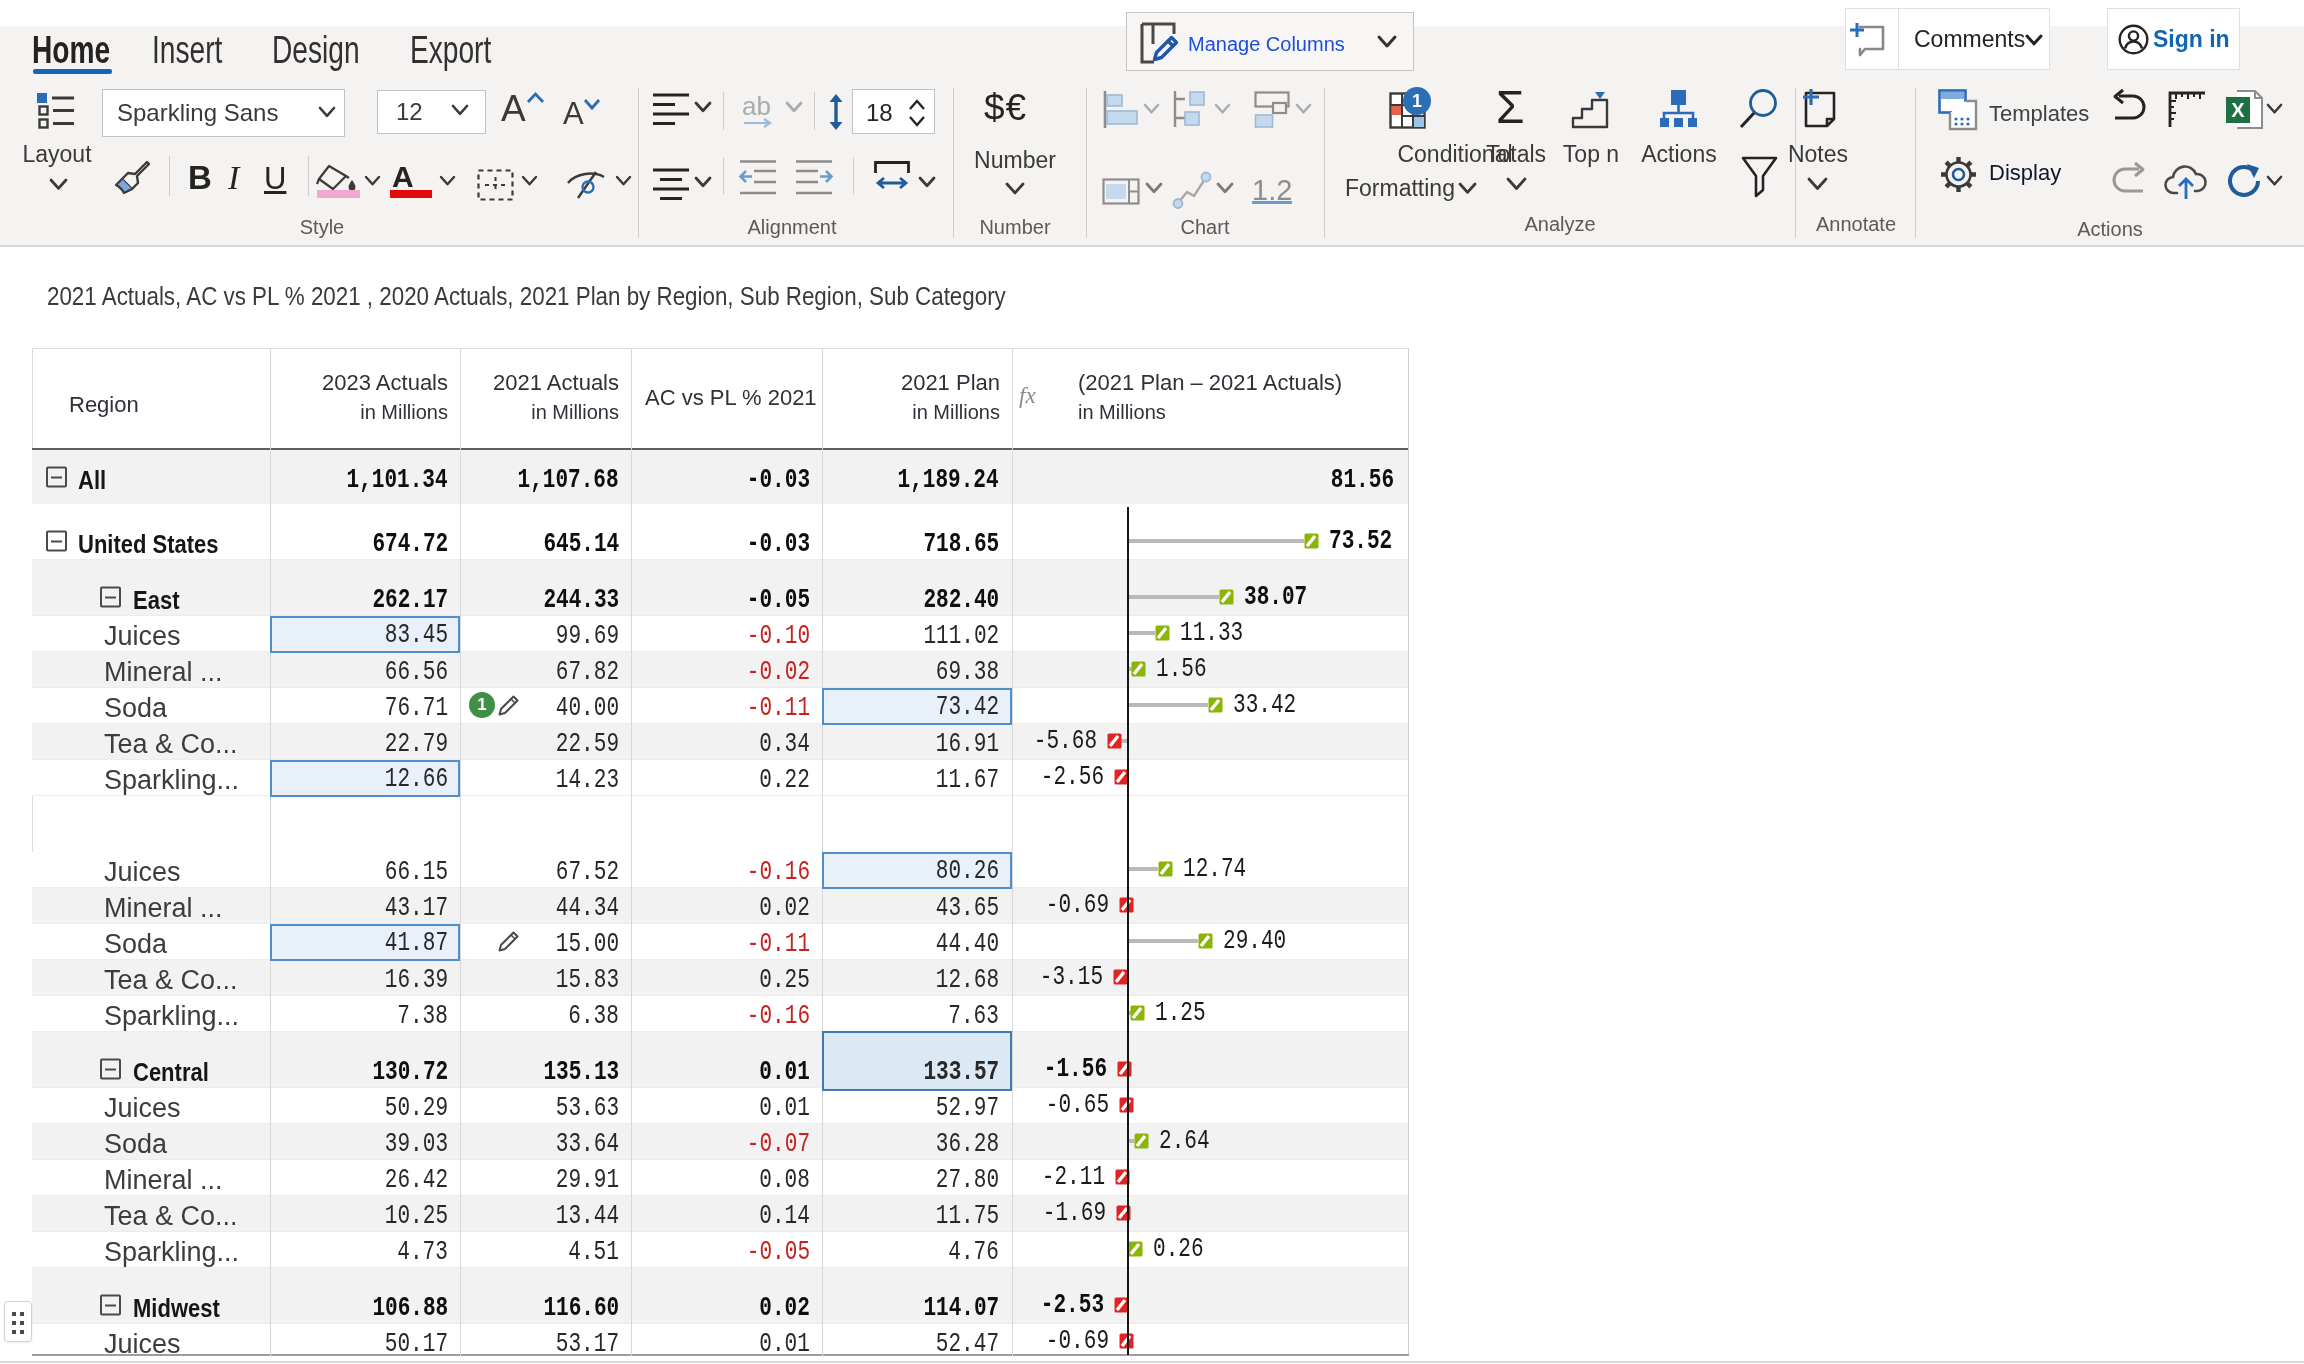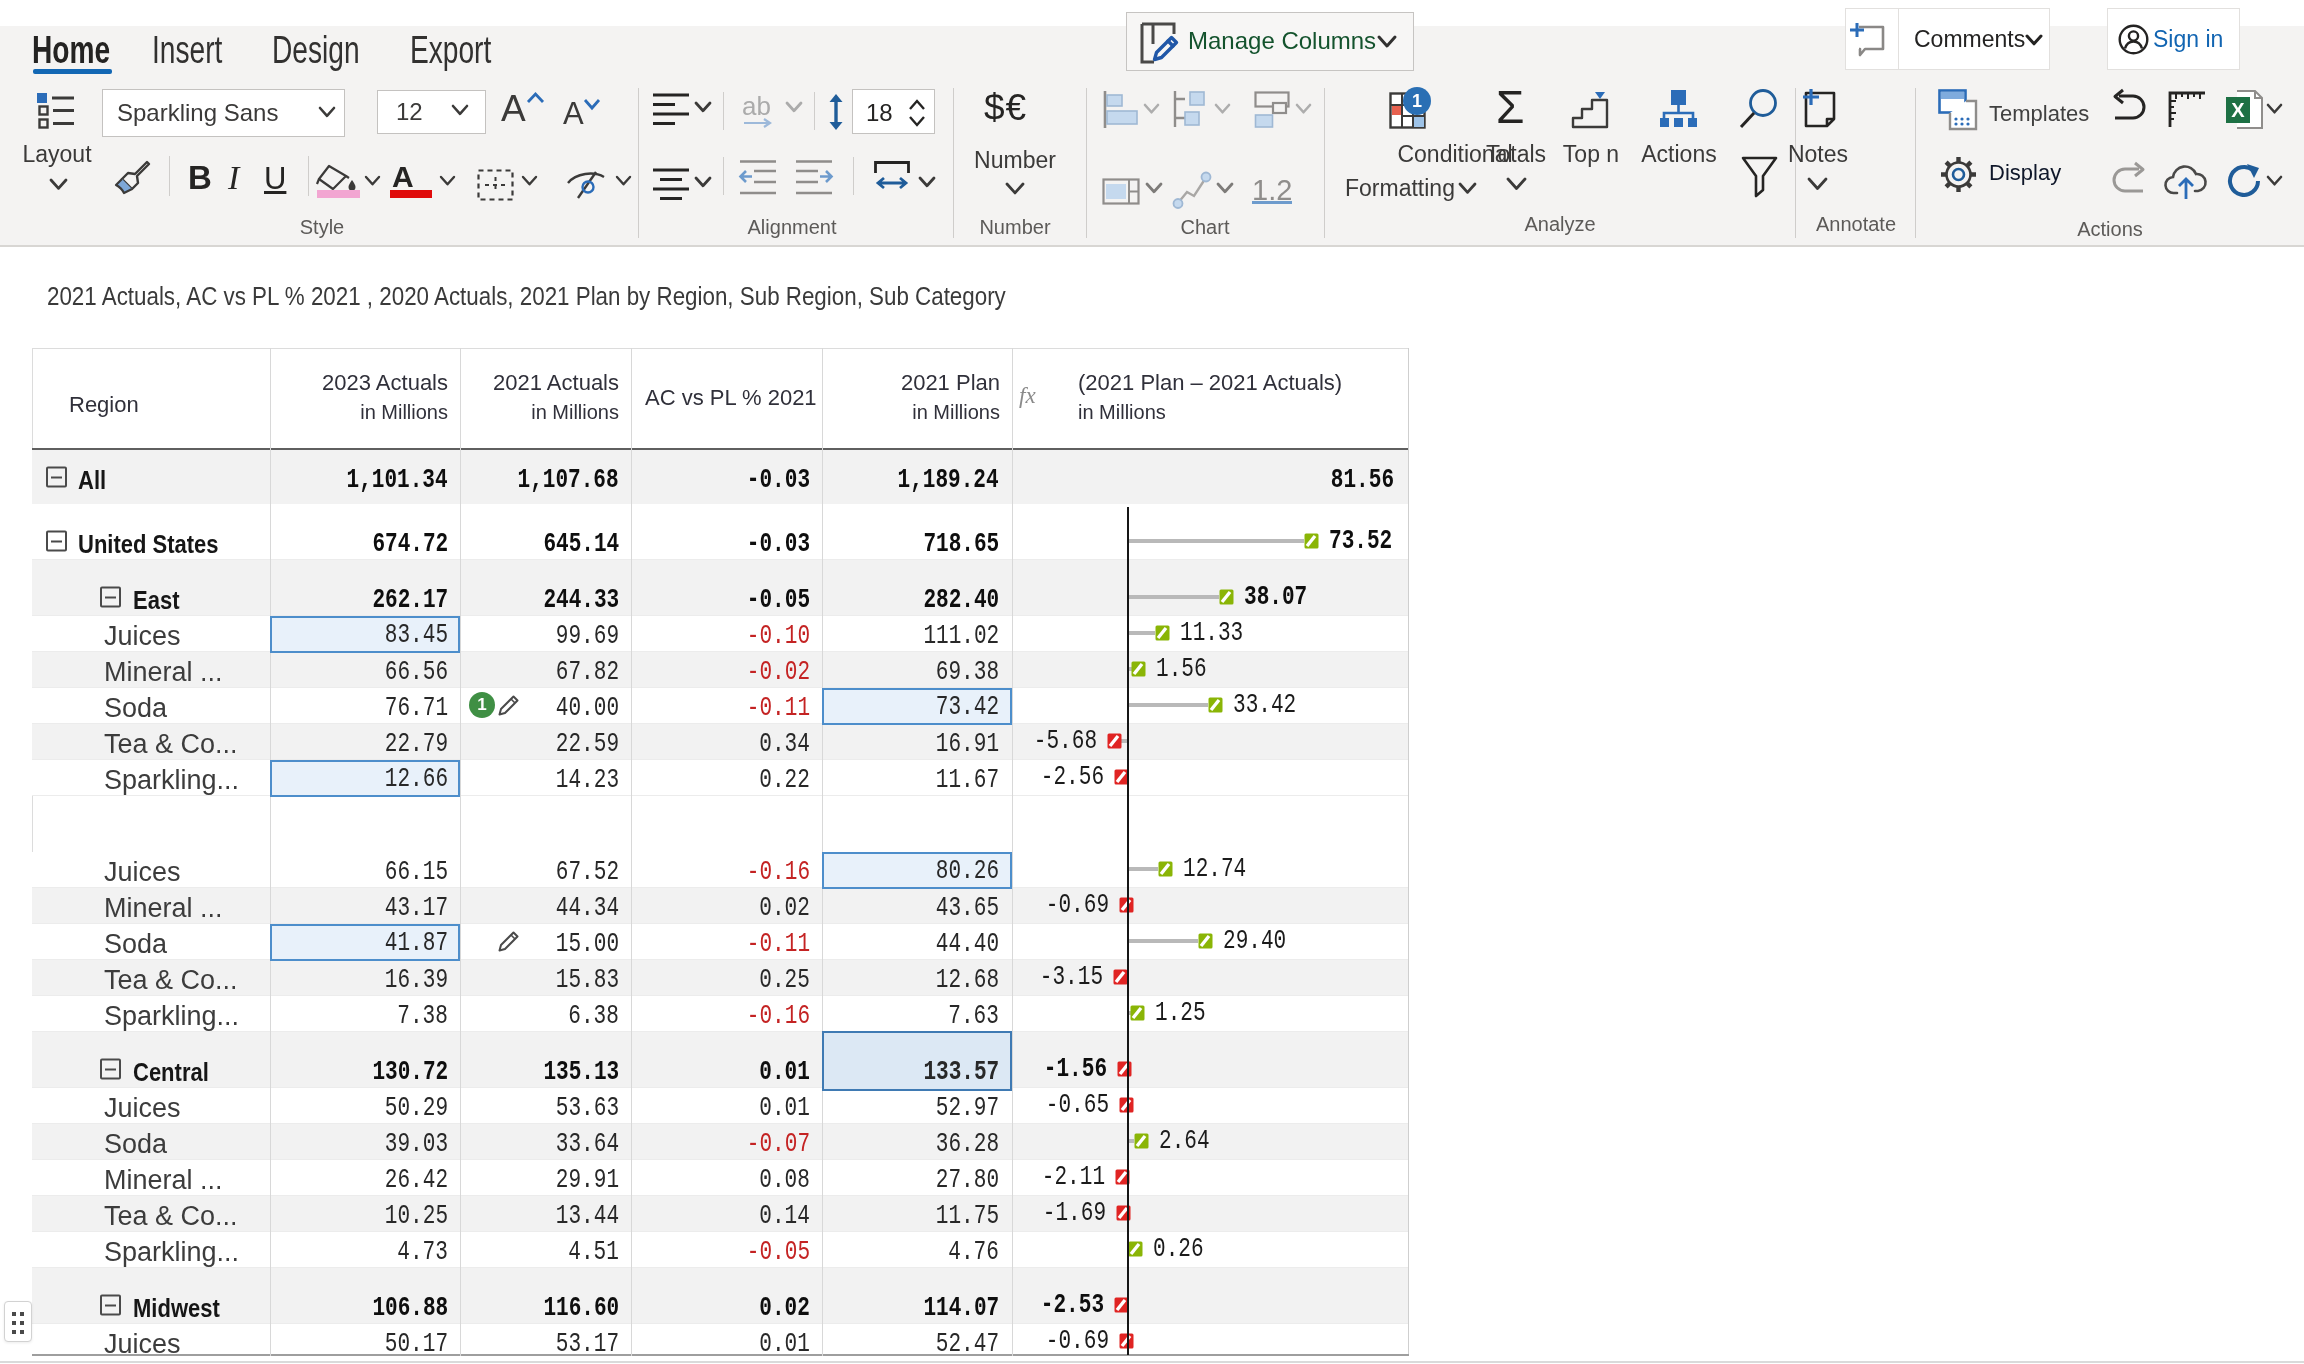--- a/index.html
+++ b/index.html
@@ -29,41 +29,41 @@
     <div class="abs" style="left:410px;top:28px;font-size:38px;line-height:44px;color:#323130;transform:scaleX(.74);transform-origin:0 0">Export</div>
     <div class="abs" style="left:33px;top:69px;width:79px;height:5px;background:#1267b4;border-radius:2px"></div>
     <div class="abs" style="left:1126px;top:12px;width:288px;height:59px;background:#f7f6f5;border:1px solid #c6c4c2"></div>
     <svg class="abs" style="left:1140px;top:22px" width="40" height="42" viewBox="0 0 40 42">
 <path d="M2 2 H34 V12 M2 2 V40 H14 M13 2 V22" stroke="#4a4948" stroke-width="3" fill="none"></path>
 <g stroke="#2057a7" stroke-width="3.4" fill="none" stroke-linecap="round">
 <path d="M31.5 15.5 L16.5 30.5 L14.5 37.5 L21.5 35.5 L36.5 20.5 Z" stroke-linejoin="round"></path>
 <path d="M28 19 L33 24"></path>
       </g>
     </svg>
-    <div class="abs" style="left:1188px;top:27px;font-size:24px;color:#14532d">Manage Columns</div>
+    <div class="abs" style="left:1188px;top:33px;font-size:20px;color:#1d4ed8">Manage Columns</div>
     <svg class="abs" style="left:1378px;top:36px" width="18" height="13">
       <path d="M1 1 L9.0 9.9 L17 1" stroke="#323130" stroke-width="3" fill="none" stroke-linecap="round" stroke-linejoin="round"></path>
     </svg>
     <div class="abs" style="left:1845px;top:8px;width:205px;height:62px;background:#fff;border:1px solid #e2e0de"></div>
     <div class="abs" style="left:1898px;top:8px;width:1px;height:62px;background:#e2e0de"></div>
     <svg class="abs" style="left:1849px;top:21px" width="38" height="38" viewBox="0 0 38 38">
 <path d="M10 6 H34 V28 H16 L11 34 V28 H10" stroke="#8a8886" stroke-width="2.6" fill="none" stroke-linejoin="round"></path>
 <path d="M8 2 V16 M1 9 H15" stroke="#2b6cb8" stroke-width="3" fill="none"></path>
     </svg>
     <div class="abs" style="left:1914px;top:26px;font-size:23px;color:#242322">Comments</div>
     <svg class="abs" style="left:2026px;top:35px" width="16" height="12">
       <path d="M1 1 L8.0 8.8 L15 1" stroke="#242322" stroke-width="3" fill="none" stroke-linecap="round" stroke-linejoin="round"></path>
     </svg>
     <div class="abs" style="left:2107px;top:8px;width:133px;height:62px;background:#fff;border:1px solid #e2e0de"></div>
     <svg class="abs" style="left:2118px;top:24px" width="31" height="31" viewBox="0 0 31 31">
 <circle cx="15.5" cy="15.5" r="13.8" stroke="#242322" stroke-width="2.4" fill="none"></circle>
 <circle cx="15.5" cy="12" r="4.6" stroke="#242322" stroke-width="2.4" fill="none"></circle>
 <path d="M7 24.5 C8.5 19.5 12 17.5 15.5 17.5 C19 17.5 22.5 19.5 24 24.5" stroke="#242322" stroke-width="2.4" fill="none"></path>
     </svg>
-    <div class="abs" style="left:2153px;top:26px;font-size:23px;font-weight:normal;color:#1265b2">Sign in</div>
+    <div class="abs" style="left:2153px;top:26px;font-size:23px;font-weight:bold;color:#1265b2">Sign in</div>
     <svg class="abs" style="left:36px;top:92px" width="39" height="37" viewBox="0 0 39 37">
 <rect x="1" y="1" width="10" height="10" fill="#2b6cb8"></rect>
 <rect x="3.5" y="14.5" width="8" height="8" fill="none" stroke="#3b3a39" stroke-width="2.4"></rect>
 <rect x="3.5" y="27.5" width="8" height="8" fill="none" stroke="#3b3a39" stroke-width="2.4"></rect>
 <path d="M16 6 H38 M17 18.5 H38 M17 31.5 H38" stroke="#3b3a39" stroke-width="2.8"></path>
     </svg>
     <div class="btext" style="left:57px;top:141px">Layout</div>
     <svg class="abs" style="left:50px;top:179px" width="17" height="13">
       <path d="M1 1 L8.5 9.350000000000001 L16 1" stroke="#3b3a39" stroke-width="2.8" fill="none" stroke-linecap="round" stroke-linejoin="round"></path>
     </svg>

